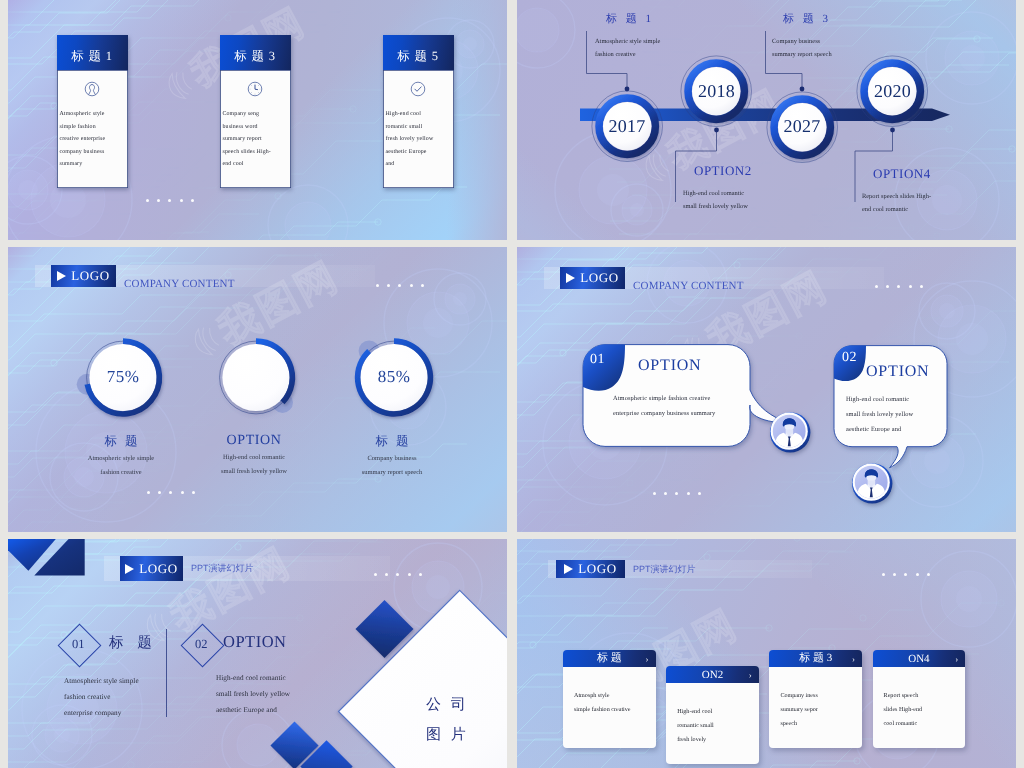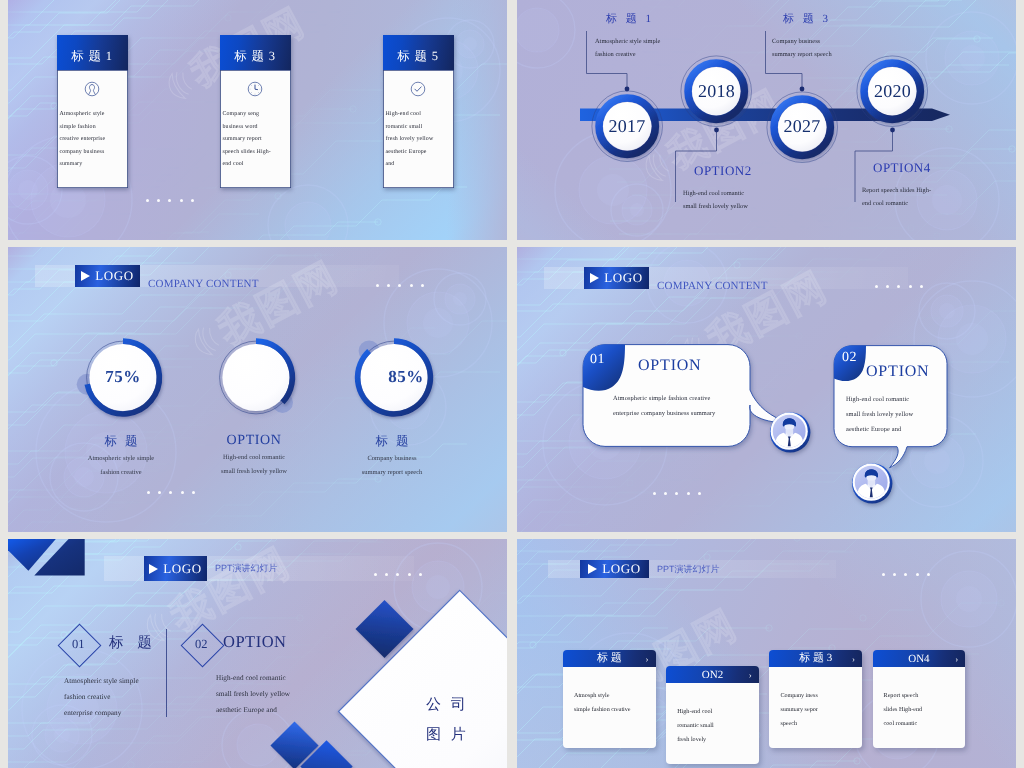--- a/index.html
+++ b/index.html
@@ -96,32 +96,32 @@
 .conn{position:absolute;}
 .co{position:absolute;}
 .co .h{font-size:13px;color:#2a3bb0;letter-spacing:.5px;}
 .co .hcn{font-size:11px;color:#2b3cae;letter-spacing:3px;}
 .co .b{font-size:6.4px;line-height:2.1;color:#2a2e3c;margin-top:8px;margin-left:-11px;}
 
 .wm3{left:176px;top:36px;transform:rotate(-28deg);}
 .wm3 .wmtx{font-size:40px;letter-spacing:3px;}
 .wm3 .swirl{width:27px;height:33px;}
 .hdrbar{position:absolute;display:flex;align-items:center;
-   background:linear-gradient(100deg,rgba(255,255,255,.22),rgba(255,255,255,.05));padding-left:24px;}
+   background:linear-gradient(100deg,rgba(255,255,255,.22),rgba(255,255,255,.05));}
 .logobox{display:flex;align-items:center;justify-content:center;gap:5px;
   background:linear-gradient(100deg,#12379f 0%,#2a62e0 38%,#0e2468 100%);}
 .logobox .tri{width:0;height:0;border-top:5px solid transparent;border-bottom:5px solid transparent;
   border-left:9px solid #fff;display:block;}
 .logobox .lt{font-size:13px;color:#fff;letter-spacing:.6px;}
 .hdrbar .ht{margin-left:8px;font-size:11px;color:#4055c0;letter-spacing:.2px;margin-top:15px;}
 .hdrbar .htcn{margin-left:8px;font-size:9px;color:#4a5cc0;letter-spacing:0px;
   font-family:"Liberation Sans",sans-serif;}
 .donuts{position:absolute;}
 .pctlabel{position:absolute;display:flex;align-items:center;justify-content:center;
-  font-size:17px;color:#23459a;letter-spacing:.5px;font-weight:bold;}
+  font-size:17px;color:#23459a;letter-spacing:.5px;}
 .dcap{position:absolute;text-align:center;width:160px;}
 .dcap .t{font-size:12.5px;color:#2540a0;letter-spacing:2.5px;padding-left:2.5px;}
 .dcap .te{font-size:14px;color:#2540a0;letter-spacing:.6px;}
 .dcap .b{font-size:6.5px;line-height:2.15;color:#333848;margin-top:2px;}
 
 .wm4{left:156px;top:46px;transform:rotate(-28deg);}
 .wm4 .wmtx{font-size:40px;letter-spacing:3px;}
 .wm4 .swirl{width:27px;height:33px;}
 .avt{position:absolute;width:40px;height:40px;filter:drop-shadow(1px 2px 2px rgba(50,60,100,.4));}
 .bnum{position:absolute;font-size:14px;color:#fff;letter-spacing:.5px;}
@@ -552,21 +552,21 @@
         <div>small fresh lovely yellow</div>
       </div>
     </div>
     <div class="co" style="left:266px;top:12px">
       <div class="hcn">标 题 3</div>
       <div class="b">
         <div>Company business</div>
         <div>summary report speech</div>
       </div>
     </div>
-    <div class="co" style="left:356px;top:160px">
+    <div class="co" style="left:356px;top:166px">
       <div class="h">OPTION4</div>
       <div class="b">
         <div>Report speech slides High-</div>
         <div>end cool romantic</div>
       </div>
     </div>
   </div>
 <div class="slide" id="s3">
     <div class="bgwrap">
       <div class="grad gC"></div>
@@ -721,21 +721,21 @@
         <circle cx="248" cy="130.5" r="36.4" fill="none" stroke="#2a3f86" stroke-width="0.7" opacity="0.75"></circle>
         <path d="M248.00 94.10 A36.4 36.4 0 0 1 274.53 155.42" fill="none" stroke="url(#dg1)" stroke-width="5.6"></path>
       </g>
       <g filter="url(#dsh)">
         <circle cx="386" cy="130.5" r="33.6" fill="url(#dw2)"></circle>
         <circle cx="386" cy="130.5" r="36.4" fill="none" stroke="#2a3f86" stroke-width="0.7" opacity="0.75"></circle>
         <path d="M386.00 94.10 A36.4 36.4 0 1 1 361.08 103.97" fill="none" stroke="url(#dg2)" stroke-width="5.6"></path>
       </g>
     </svg>
     <div class="pctlabel" style="left:76px;top:91px;width:78px;height:78px">75%</div>
-    <div class="pctlabel" style="left:359px;top:91px;width:78px;height:78px">85%</div>
+    <div class="pctlabel" style="left:347px;top:91px;width:78px;height:78px">85%</div>
     <div class="dcap" style="left:33px;top:186px">
       <div class="t">标 题</div>
       <div class="b">
         <div>Atmospheric style simple</div>
         <div>fashion creative</div>
       </div>
     </div>
     <div class="dcap" style="left:166px;top:186px">
       <div class="te">OPTION</div>
       <div class="b">

